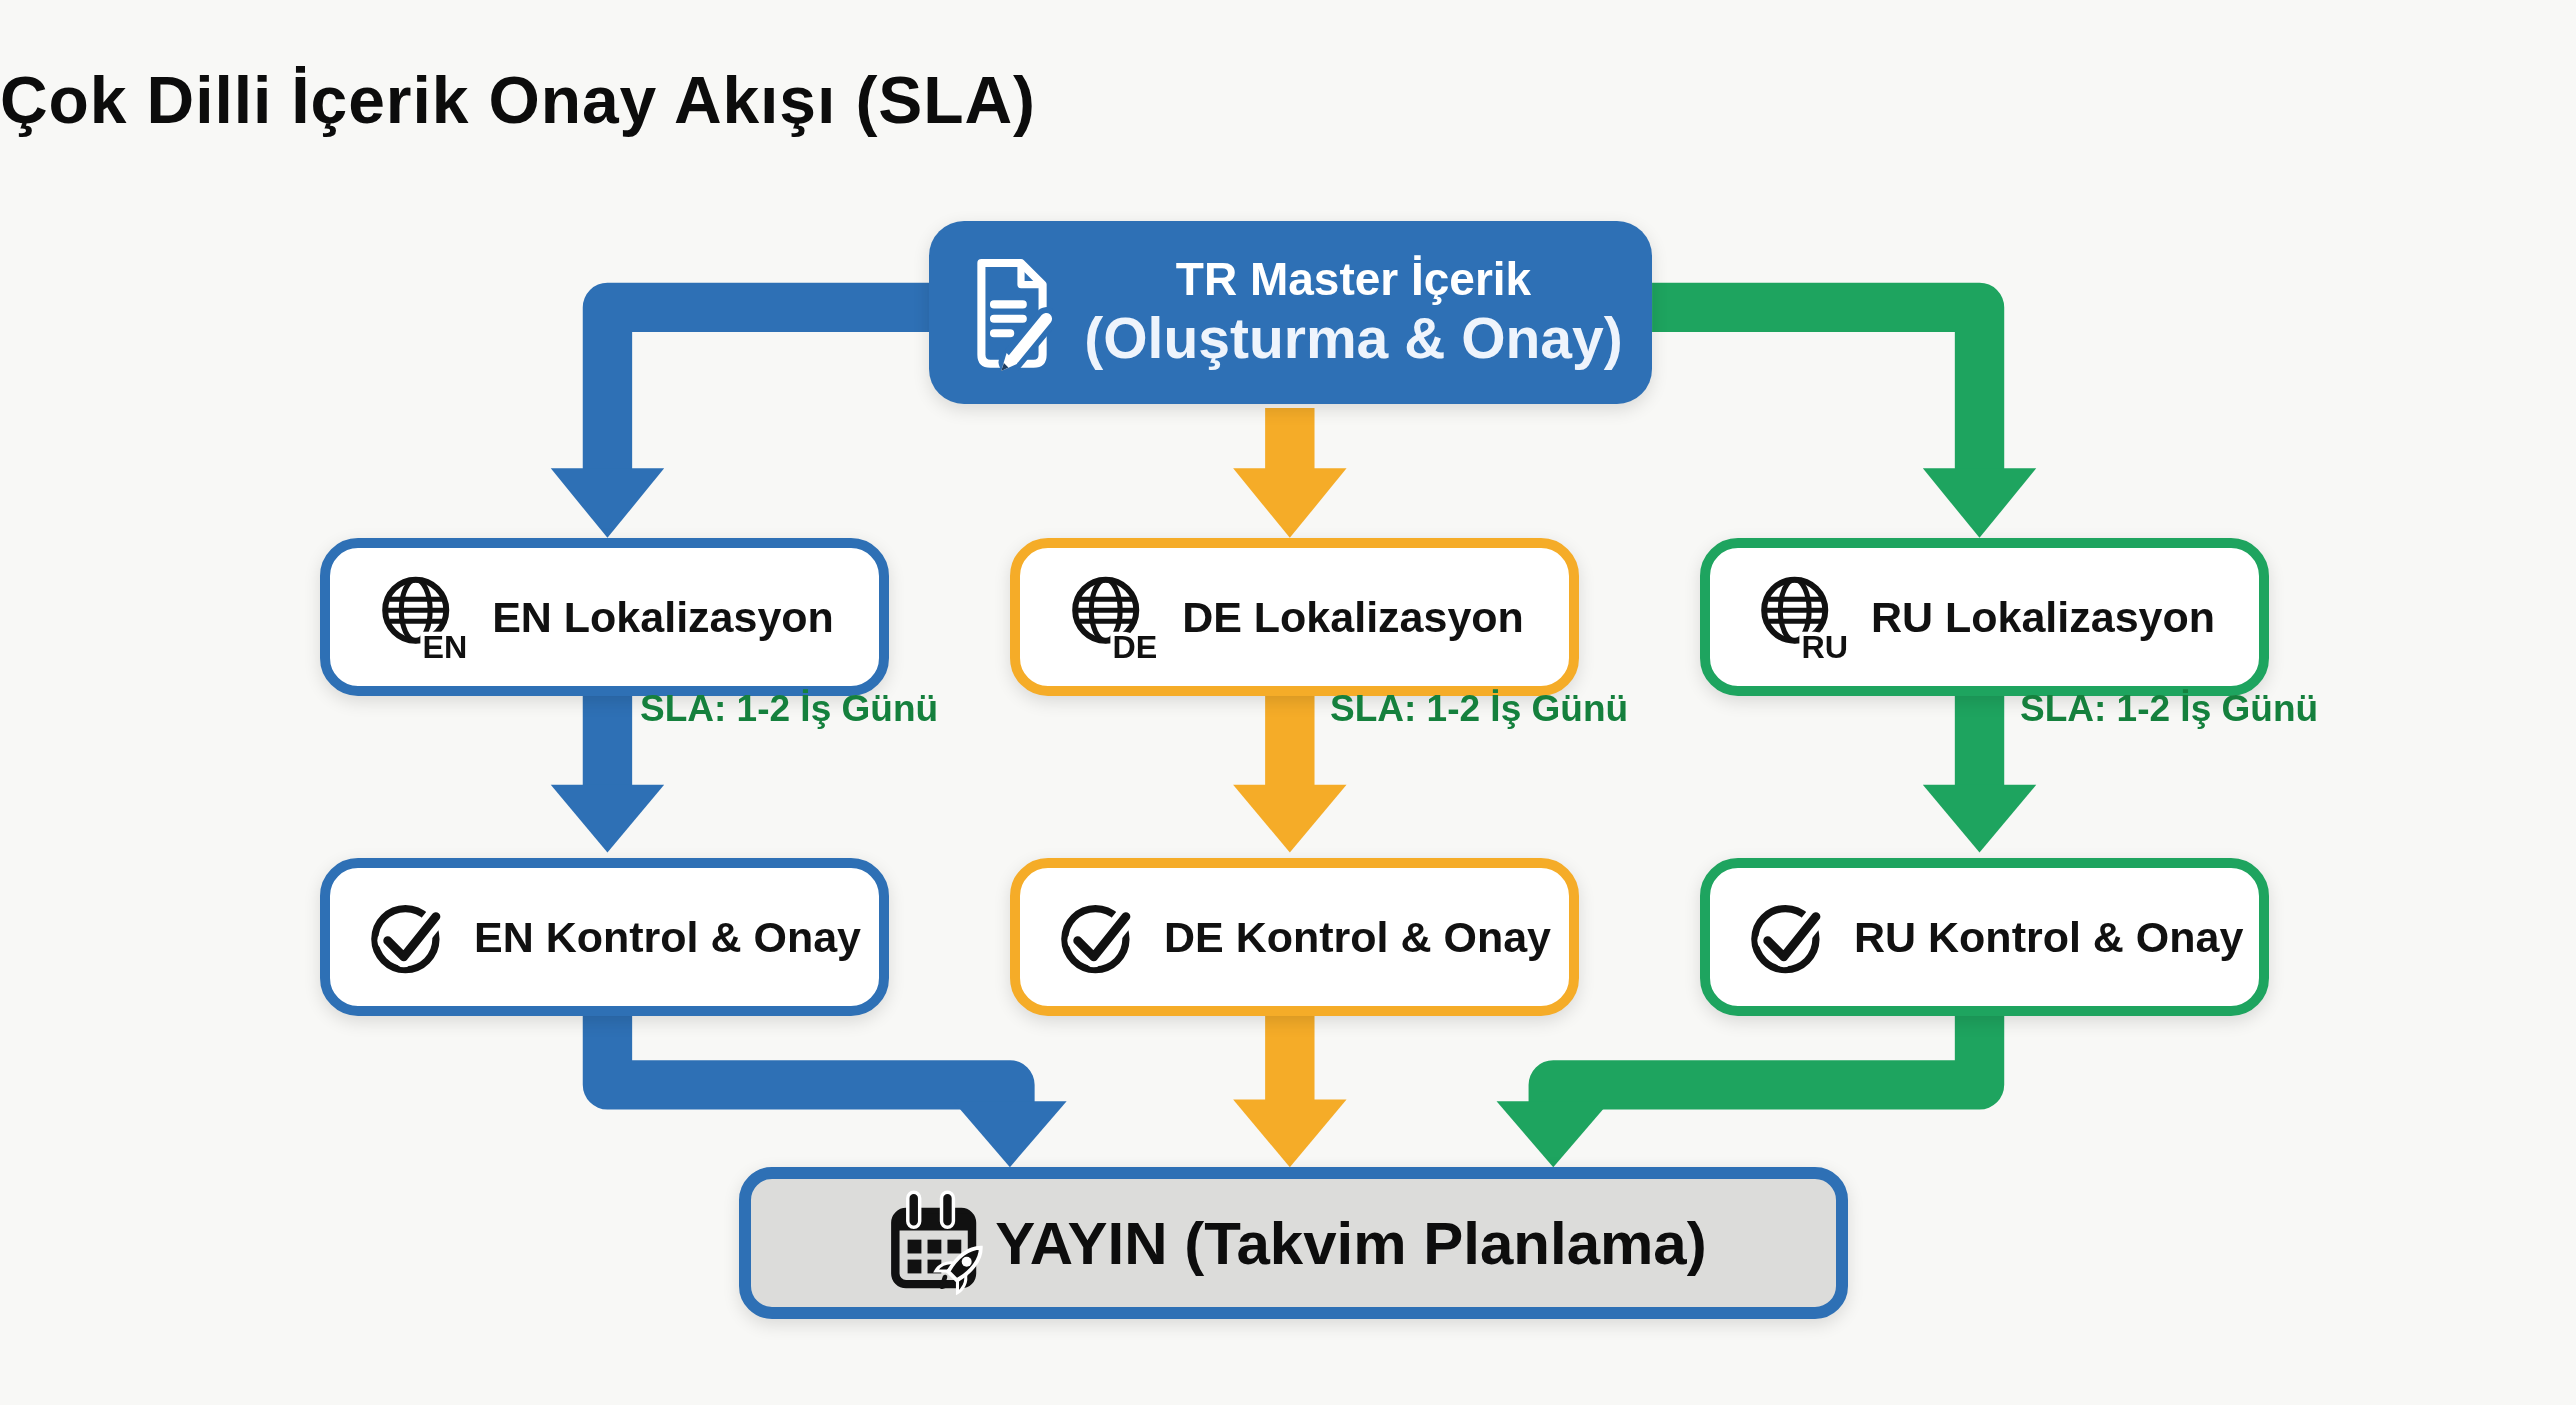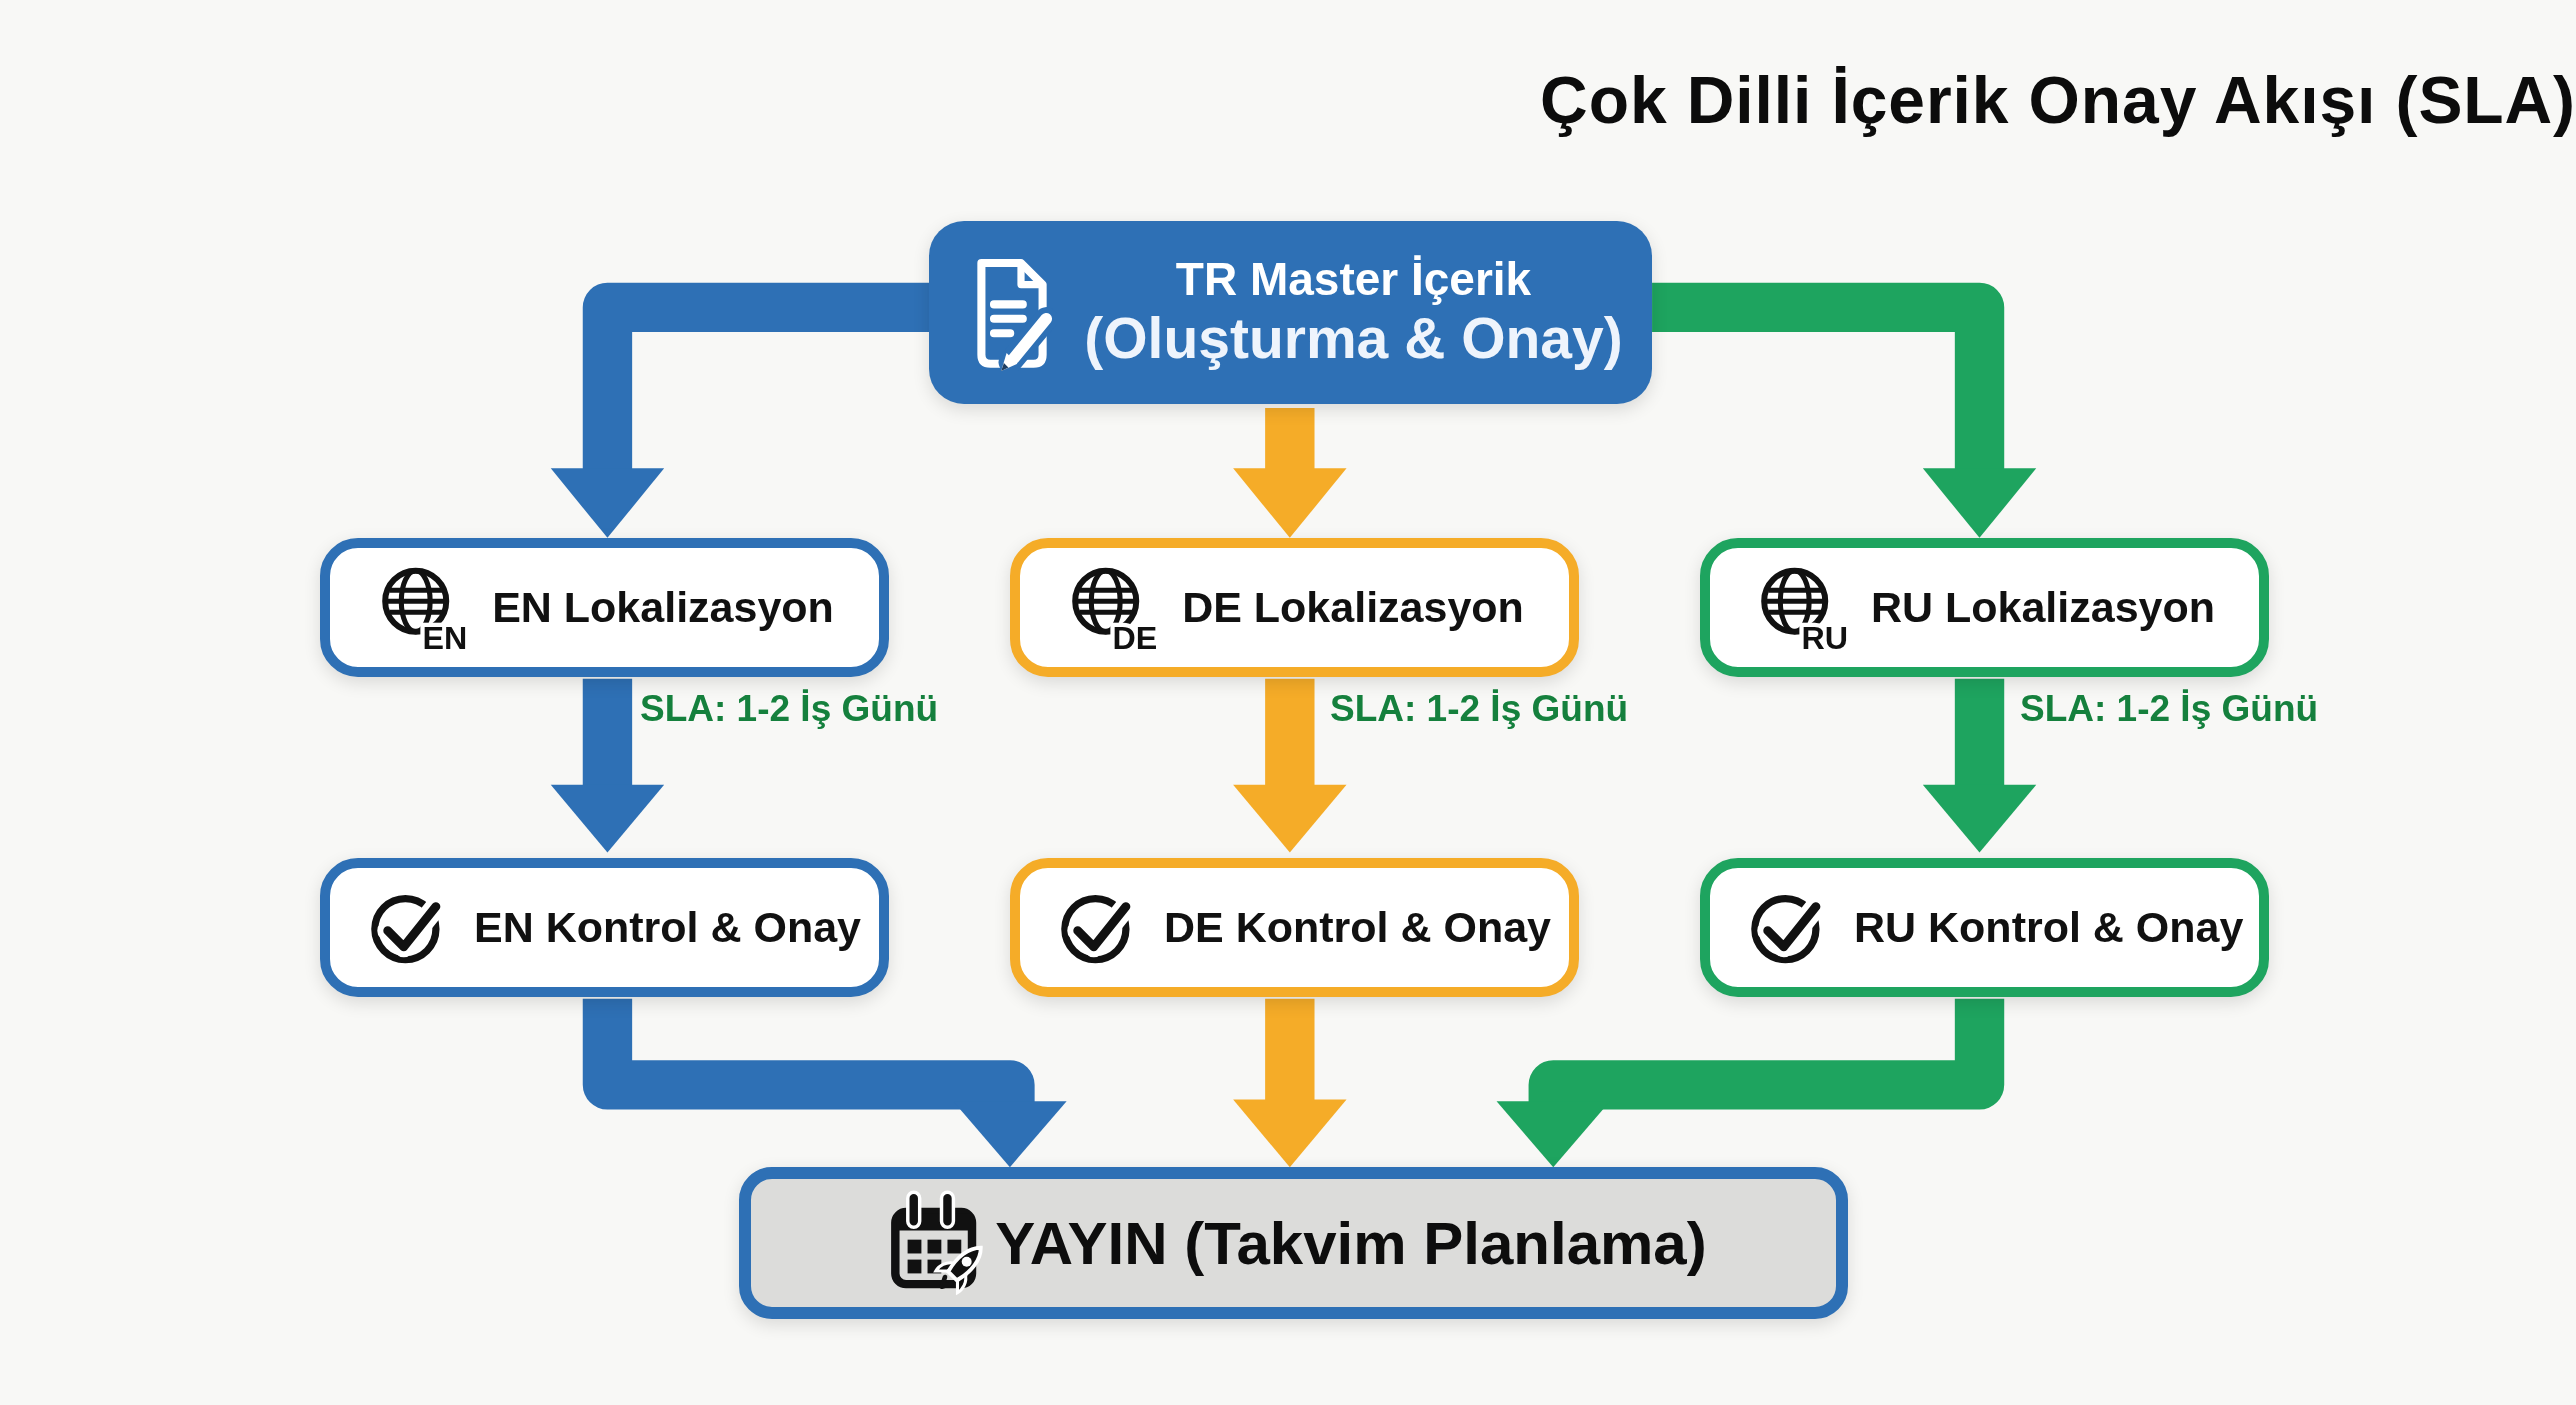--- a/index.html
+++ b/index.html
@@ -4,38 +4,38 @@
 <style>
   html,body { margin:0; padding:0; }
   .canvas {
     position:relative; width:2576px; height:1405px;
     background:#f8f8f6; overflow:hidden;
     font-family:"Liberation Sans", sans-serif;
     color:#111;
   }
   .title {
     position:absolute; left:0; top:62px; width:100%;
-    text-align:right; font-size:66px; font-weight:bold; color:#0c0c0c;
+    text-align:left; font-size:66px; font-weight:bold; color:#0c0c0c;
     letter-spacing:0.9px;
   }
   .arrows { position:absolute; left:0; top:0; }
   .node {
     position:absolute; box-sizing:border-box;
     display:flex; align-items:center; justify-content:center;
     background:#ffffff; border-radius:38px;
     box-shadow:0 5.5px 16.5px rgba(0,0,0,0.12);
   }
   .master {
     left:929px; top:221px; width:723px; height:183px;
     background:#2e70b5; border-radius:35px; gap:27px; padding:0 22px;
   }
   .master-text { display:flex; flex-direction:column; align-items:center; line-height:1.15; }
   .master-line1 { font-size:46px; font-weight:bold; color:#ffffff; }
   .master-line2 { font-size:57px; font-weight:bold; color:#eef4fc; }
-  .stage { height:139px; border:10px solid #000; gap:22px; padding:0 32px; }
+  .stage { height:158px; border:10px solid #000; gap:22px; padding:0 32px; }
   .row-lok  { top:538px; }
   .row-rev  { top:858px;justify-content:space-between; }
   .col-en { left:320px;  width:569px; }
   .col-de { left:1010px; width:569px; }
   .col-ru { left:1700px; width:569px; }
   .b-blue   { border-color:#2e70b5; }
   .b-yellow { border-color:#f5ac28; }
   .b-green  { border-color:#1ea45f; }
   .stage-label { font-size:43px; font-weight:bold; color:#111; white-space:nowrap; }
   .sla {

